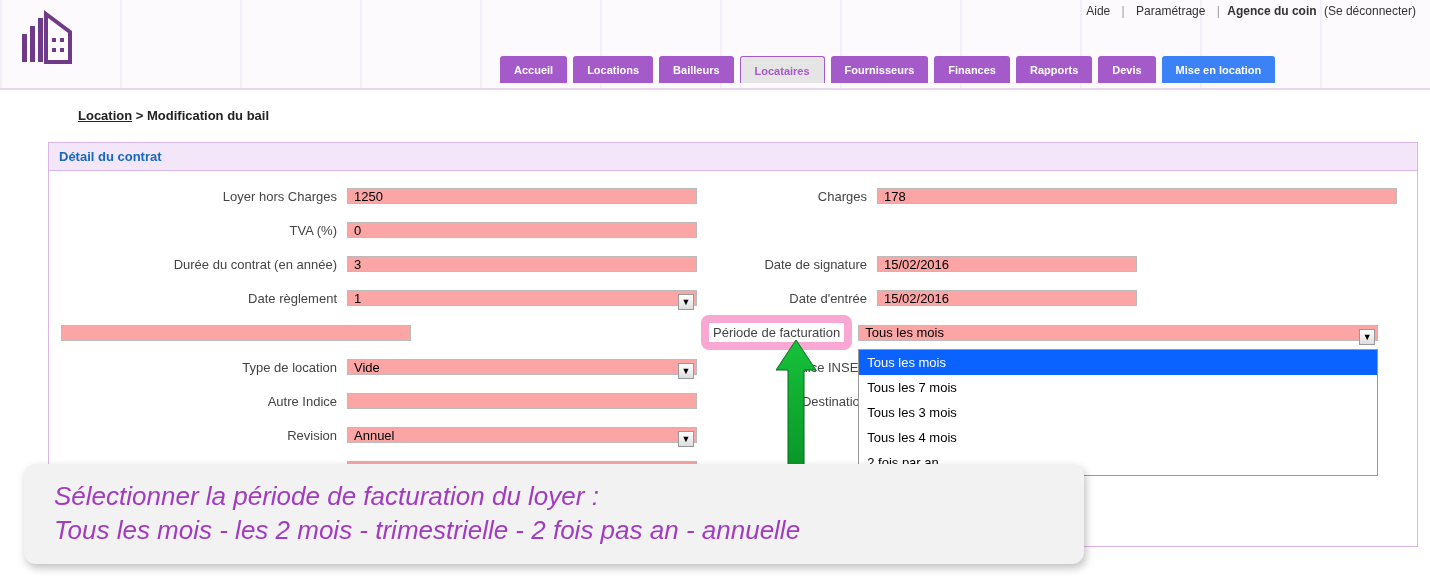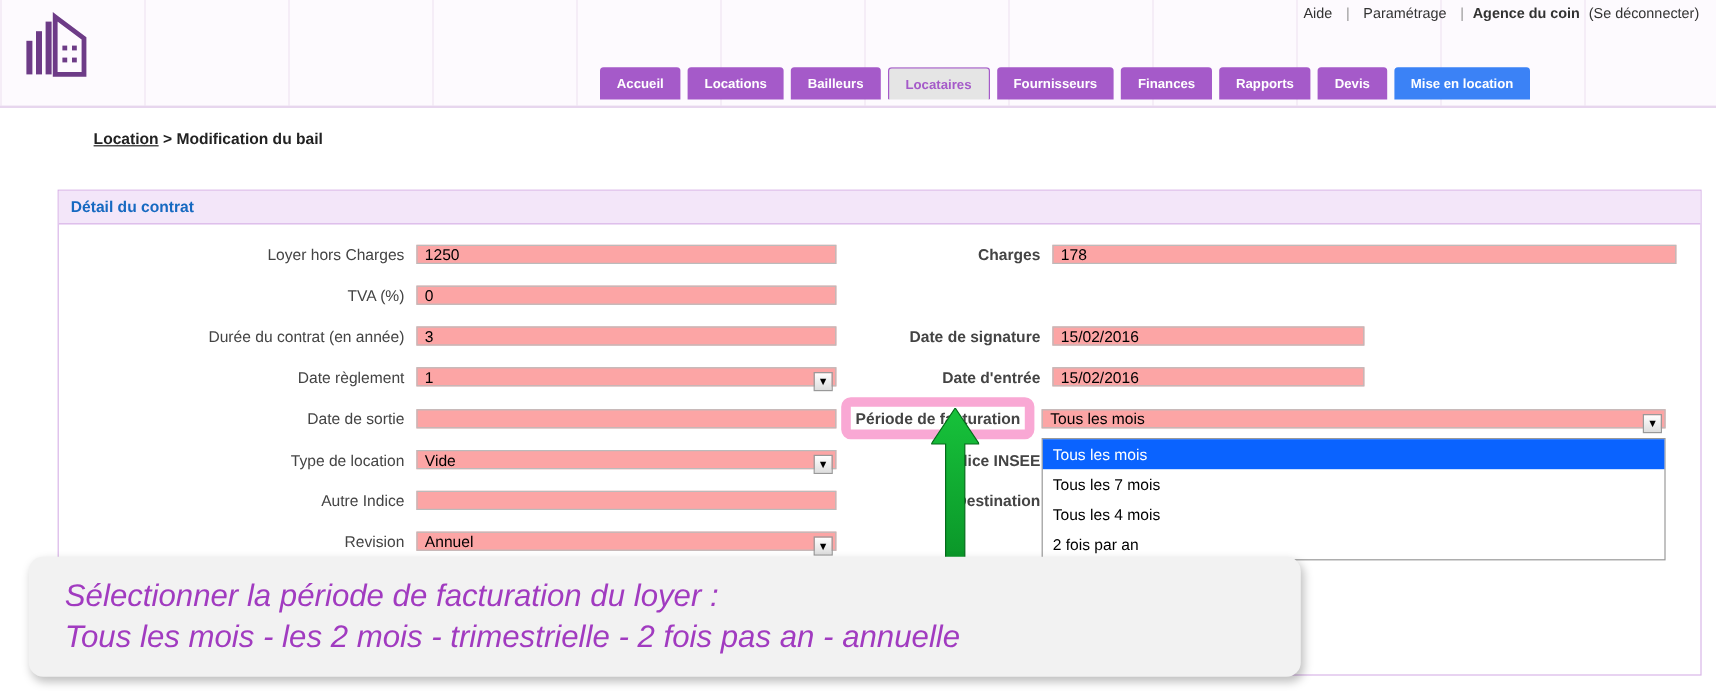--- a/index.html
+++ b/index.html
@@ -79,21 +79,21 @@
     position: absolute;
     top: 108px; left: 78px;
     font-size: 13px;
     font-weight: bold;
     color: #222;
     z-index: 3;
   }
   .breadcrumb .link { text-decoration: underline; cursor: pointer; }
   .panel {
     position: absolute;
-    top: 158px; left: 48px; right: 12px;
+    top: 142px; left: 48px; right: 12px;
     border: 1px solid #d9b6e8;
     background: #fff;
     z-index: 2;
   }
   .panel-header {
     background: #f3e6f9;
     border-bottom: 1px solid #d9b6e8;
     padding: 6px 10px;
     color: #1669c1;
     font-weight: bold;
@@ -114,21 +114,20 @@
     padding-right: 10px;
     color: #444;
     font-size: 13px;
   }
   .label-r {
     width: 176px;
     text-align: right;
     padding-right: 10px;
     color: #444;
     font-size: 13px;
-    font-weight: bold;
   }
   input[type=text], .select-box {
     height: 16px;
     border: 1px solid #bbb;
     padding: 0 6px;
     font-size: 13px;
     background: #fca5a5;
   }
   .w350 { width: 350px; }
   .w260 { width: 260px; }
@@ -285,35 +284,35 @@
         </div>
       </div>
       <div class="cell-right">
         <div class="label-r">Date d'entrée</div>
         <input type="text" class="w260" value="15/02/2016" style="">
       </div>
     </div>
 
     <div class="row">
       <div class="cell-left">
-        <div class="label">Date de sortie</div>
         <input type="text" class="w350" value="" style="">
       </div>
       <div class="cell-right">
         <span class="highlight-box">
           <div class="label-r" style="width:auto;padding-right:0">Période de facturation</div>
         </span>
         <div style="position:relative;margin-left:6px">
           <div class="select-box w520">
             <span>Tous les mois</span>
             <span class="arrow">▼</span>
           </div>
           <div class="dropdown-open">
             <div class="opt selected">Tous les mois</div>
             <div class="opt">Tous les 7 mois</div>
+            <div class="opt">Tous les 3 mois</div>
             <div class="opt">Tous les 4 mois</div>
             <div class="opt">2 fois par an</div>
           </div>
         </div>
       </div>
     </div>
 
     <div class="row">
       <div class="cell-left">
         <div class="label">Type de location</div>

